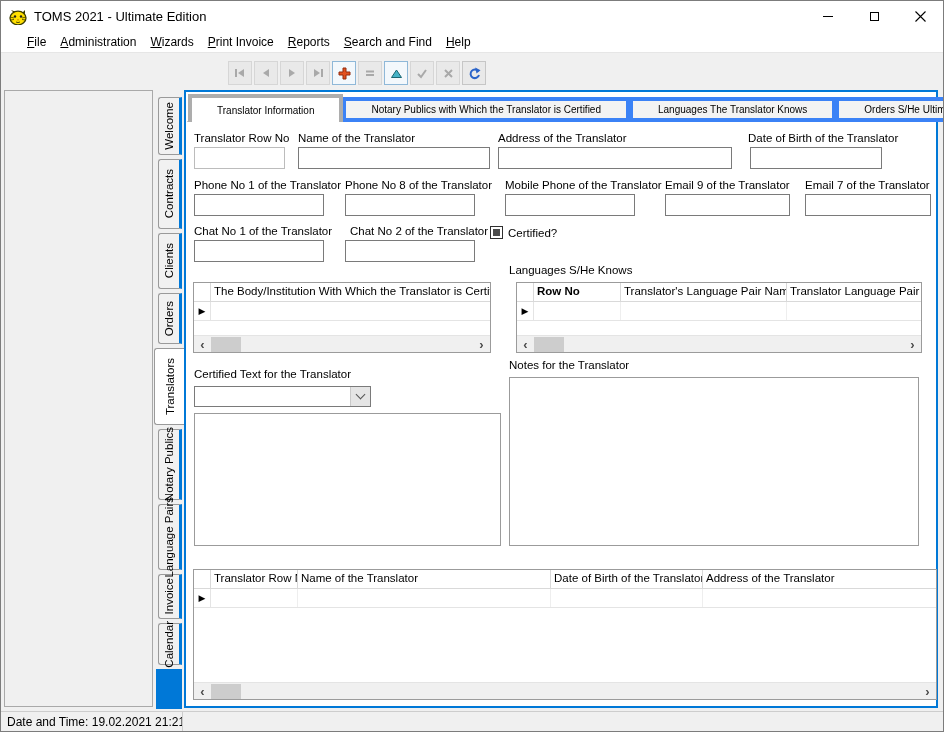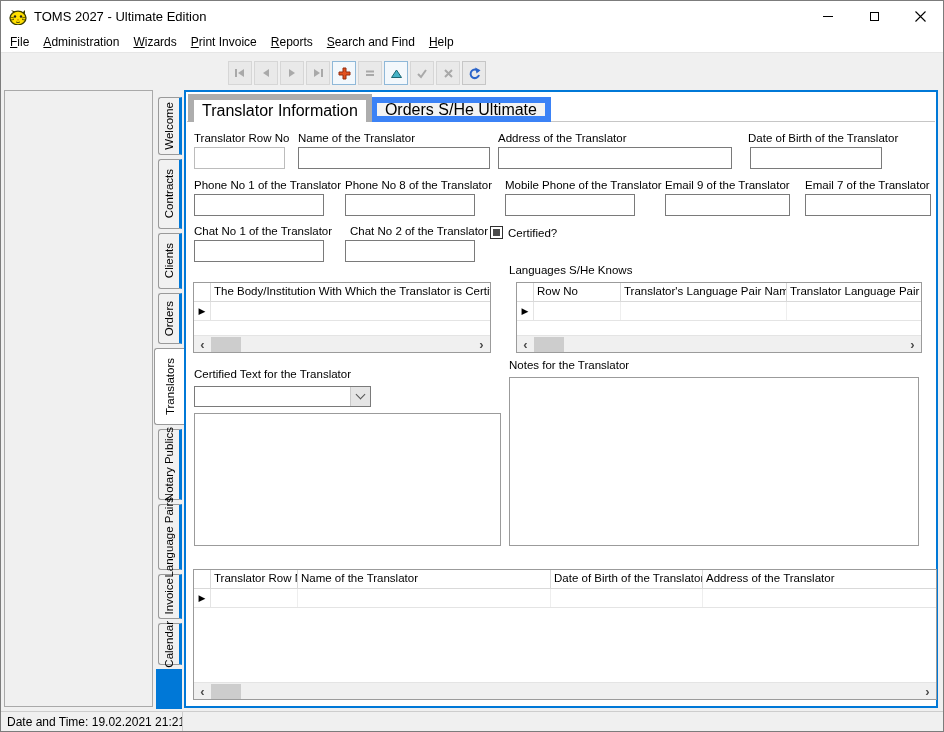--- a/index.html
+++ b/index.html
@@ -10,21 +10,21 @@
   
   .titlebar{height:31px;background:#fff;display:flex;align-items:center;padding-left:8px;flex:0 0 auto}
   .title-icon{width:18px;height:16px;margin-right:7px;flex:0 0 auto}
   .title-text{font-size:13px}
   .win-controls{margin-left:auto;display:flex;height:100%}
   .win-btn{width:46px;height:100%;display:flex;align-items:center;justify-content:center;background:#fff;border:none}
   .glyph-min{width:10px;height:1px;background:#000;display:block}
   .glyph-max{width:9px;height:9px;border:1px solid #000;display:block}
 
   
-  .menubar{height:20px;background:#fff;display:flex;align-items:center;padding-left:9px;font-size:12px;flex:0 0 auto}
+  .menubar{height:20px;background:#fff;display:flex;align-items:center;padding-left:26px;font-size:12px;flex:0 0 auto}
   .menu-item{margin-right:14px;white-space:nowrap;cursor:default}
 
   
   .toolbar{height:38px;background:#f0f0f0;border-top:1px solid #e6e6e6;padding:8px 0 0 227px;display:flex;gap:2px;flex:0 0 auto}
   .tb{width:24px;height:24px;background:#e9e9e9;border:1px solid #c6c6c6;display:flex;align-items:center;justify-content:center;padding:0}
   .tb.disabled{border-color:#d6d6d6}
   .tb.hot{background:#f3f8fc;border-color:#8fb8d8}
   .tb svg{display:block}
 
   
@@ -35,21 +35,21 @@
   .vtab span{writing-mode:vertical-rl;transform:rotate(180deg);font-size:11.5px;white-space:nowrap}
   .vtab.active{width:30px;margin-right:0;background:#fff;border-right:none;z-index:2}
   .blue-block{width:26px;height:40px;margin-right:2px;background:var(--accent)}
 
   .main-panel{width:754px;height:618px;border:2px solid var(--accent);background:#fff;position:relative;flex:0 0 auto}
   .content{position:absolute;inset:0;font-size:11.5px}
 
   
   .tabline{position:absolute;left:1px;right:1px;top:29px;height:1px;background:#c6c6c6;z-index:1}
   .ttabs{position:absolute;left:2px;top:2px;height:28px;display:flex;align-items:flex-end;z-index:2}
-  .ttab{height:25px;background:#f3f3f3;border:6px solid #3b82f6;margin-right:-1px;padding:0 8px;display:flex;align-items:center;font-size:16px;white-space:nowrap;cursor:default}
+  .ttab{height:25px;background:#f3f3f3;border:4px solid #3b82f6;margin-right:-1px;padding:0 25px;display:flex;align-items:center;font-size:10px;white-space:nowrap;cursor:default}
   .ttab.active{height:28px;background:#fff;border-color:#adadad;border-bottom:none;z-index:3}
 
   .lbl{position:absolute;white-space:nowrap}
   .inp{position:absolute;height:22px;border:1px solid #7a7a7a;background:#fff;font:11.5px "Liberation Sans",sans-serif;padding:0 3px}
   .inp.disabled{border-color:#bcbcbc}
   .memo{position:absolute;border:1px solid #9b9b9b;background:#fff;resize:none;font:11.5px "Liberation Sans",sans-serif;padding:2px}
   .combo{position:absolute;width:177px;height:21px;border:1px solid #7a7a7a;background:#fff;display:flex;align-items:center}
   .cb-btn{margin-left:auto;width:20px;height:19px;background:#e5e5e5;border-left:1px solid #c9c9c9;display:flex;align-items:center;justify-content:center}
   .chev{width:7px;height:7px;border-right:1.5px solid #555;border-bottom:1.5px solid #555;transform:rotate(45deg);margin-top:-4px}
   .checkbox{position:absolute;width:13px;height:13px;border:1px solid #2f2f2f;background:#fff}
@@ -84,21 +84,21 @@
       <svg width="18" height="16" viewBox="0 0 18 16">
         <path d="M2 1 L5 4 L13 4 L16 1 L16 6 Z" fill="#3c3c00"></path>
         <ellipse cx="9" cy="9" rx="8" ry="6.8" fill="#ffdf00" stroke="#3c3c00" stroke-width="1.3"></ellipse>
         <circle cx="6" cy="7.5" r="1.2" fill="#202020"></circle>
         <circle cx="12" cy="7.5" r="1.2" fill="#202020"></circle>
         <path d="M8 10.5 h2 l-1 1.3 z" fill="#b05a00"></path>
         <path d="M1 8 L5 9 M1 11 L5 10.5 M17 8 L13 9 M17 11 L13 10.5" stroke="#3c3c00" stroke-width="0.8"></path>
         <path d="M7 13 q2 1.2 4 0" stroke="#3c3c00" stroke-width="0.9" fill="none"></path>
       </svg>
     </span>
-    <span class="title-text">TOMS 2027 - Ultimate Edition</span>
+    <span class="title-text">TOMS 2021 - Ultimate Edition</span>
     <div class="win-controls">
       <button class="win-btn">
           <span class="glyph-min"></span>
         </button>
       <button class="win-btn">
           <span class="glyph-max"></span>
         </button>
       <button class="win-btn">
         <svg width="11" height="11" viewBox="0 0 11 11">
             <path d="M0.5 0.5 L10.5 10.5 M10.5 0.5 L0.5 10.5" stroke="#000" stroke-width="1.1"></path>
@@ -224,20 +224,22 @@
         <div class="vtab" style="height: 42px;">
           <span>Calendar</span>
         </div>
         <div class="blue-block"></div>
       </div>
 
     <div class="main-panel">
       <div class="tabline"></div>
       <div class="ttabs" id="top-tabs">
           <div class="ttab active">Translator Information</div>
+          <div class="ttab">Notary Publics with Which the Translator is Certified</div>
+          <div class="ttab">Languages The Translator Knows</div>
           <div class="ttab">Orders S/He Ultimate</div>
         </div>
 
       <div class="content">
 
         <span class="lbl" style="left:8px;top:40px">Translator Row No</span>
         <input class="inp disabled" style="left: 8px; top: 55px; width: 91px;" value="">
         <span class="lbl" style="left:112px;top:40px">Name of the Translator</span>
         <input class="inp" style="left: 112px; top: 55px; width: 192px;" value="">
         <span class="lbl" style="left:312px;top:40px">Address of the Translator</span>
@@ -280,21 +282,21 @@
             <div class="hscroll">
               <span class="sb-arrow">‹</span>
               <span class="sb-thumb"></span>
               <span class="sb-fill"></span>
               <span class="sb-arrow">›</span>
             </div>
           </div>
         <div class="grid" id="grid-languages" style="left:330px;top:190px;width:406px;height:71px">
             <div class="g-head">
               <div class="g-ind"></div>
-              <div class="g-cell" style="width: 87px;">Row No</div>
+              <div class="g-cell" style="width: 87px; font-weight: bold;">Row No</div>
               <div class="g-cell" style="width: 166px;">Translator's Language Pair Name</div>
               <div class="g-cell" style="width: 170px;">Translator Language Pair Unit</div>
             </div>
             <div class="g-row">
               <div class="g-arrow">▶</div>
               <div class="g-rcell" style="width: 87px;"></div>
               <div class="g-rcell" style="width: 166px;"></div>
               <div class="g-rcell" style="width: 170px;"></div>
             </div>
             <div class="g-space"></div>

